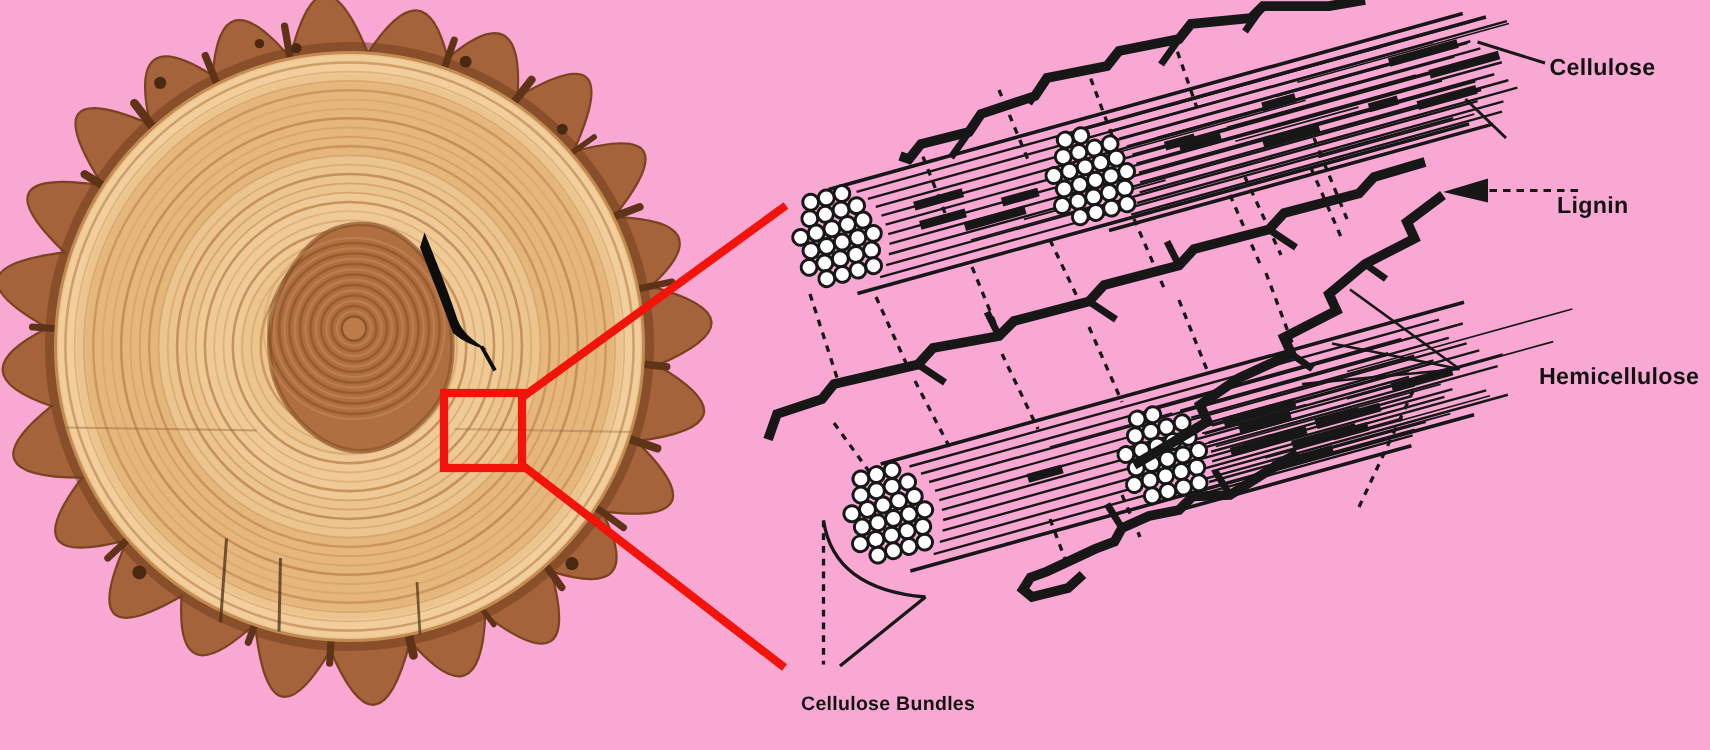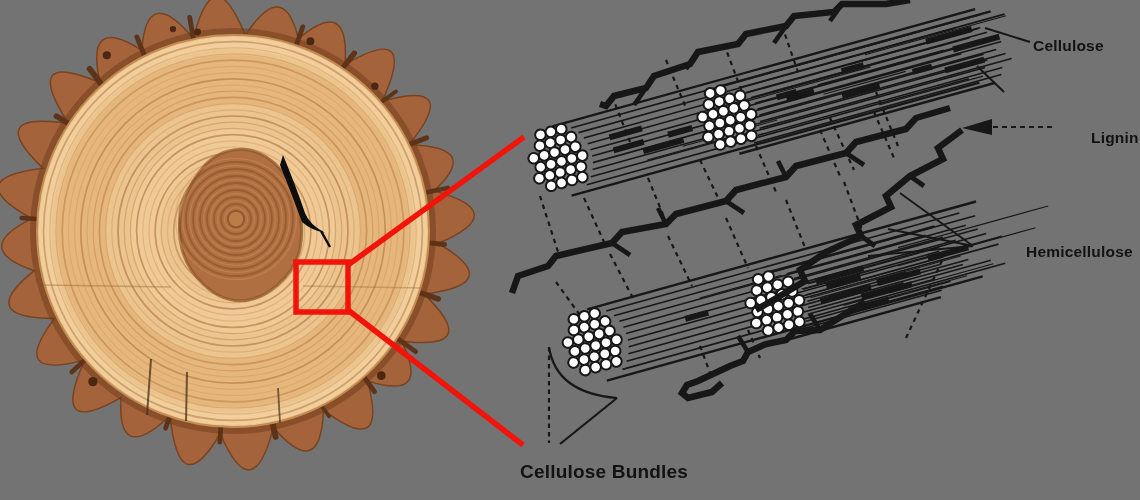--- a/index.html
+++ b/index.html
@@ -1,24 +1,24 @@
 <!DOCTYPE html>
 <html><head>
 <meta charset="utf-8">
 <style>
   html,body{margin:0;padding:0;background:#ffffff;}
-  .stage{position:relative;width:1140px;height:500px;background:#737373;overflow:hidden;
+  .stage{position:relative;width:1140px;height:500px;background:#f9a8d4;overflow:hidden;
          font-family:"Liberation Sans", sans-serif;}
   svg{position:absolute;left:0;top:0;}
   .lbl{position:absolute;font-weight:700;color:#121212;font-size:15.5px;white-space:nowrap;
        letter-spacing:0.2px;}
   .lbl-cellulose{left:1033px;top:37px;}
-  .lbl-lignin{left:1091px;top:129px;}
+  .lbl-lignin{left:1038px;top:129px;}
   .lbl-hemicellulose{left:982px;top:243px;margin-left:44px;}
-  .lbl-bundles{left:520px;top:461px;font-size:19px;}
+  .lbl-bundles{left:534px;top:461px;font-size:13px;}
 </style>
 </head>
 <body>
 
 <div class="stage">
   <svg id="scene" width="1140" height="500" viewBox="0 0 1140 500">
     <g id="log">
         <g transform="translate(233,231)">
           <path d="M200.8,-40.1 Q279.6,-19.1 205.2,12.5 Q274.0,52.7 191.2,63.1 Q249.9,120.3 168.3,109.9 Q198.7,170.4 134.4,149.9 Q156.1,228.3 90.5,179.1 Q87.5,250.9 40.4,196.4 Q19.5,278.2 -12.7,202.5 Q-54.0,272.6 -62.9,184.7 Q-116.5,234.8 -111.9,166.3 Q-184.2,208.4 -148.1,128.9 Q-225.6,149.7 -178.3,87.4 Q-258.3,87.4 -198.7,39.7 Q-262.6,17.9 -201.1,-12.3 Q-273.8,-52.6 -189.9,-62.7 Q-250.2,-120.4 -164.4,-107.3 Q-212.9,-182.5 -132.9,-148.2 Q-148.7,-217.5 -91.2,-180.6 Q-86.5,-248.2 -39.6,-192.5 Q-19.3,-274.2 12.3,-195.5 Q50.4,-254.2 65.4,-192.2 Q116.9,-235.7 112.0,-166.3 Q185.8,-210.3 149.2,-129.8 Q229.4,-152.2 176.1,-86.3 Q249.4,-84.4 200.8,-40.1Z" fill="#a4633a" stroke="#7a431f" stroke-width="1.5"></path>
           <circle r="199" fill="none" stroke="rgba(109,59,28,0.5)" stroke-width="8"></circle>

